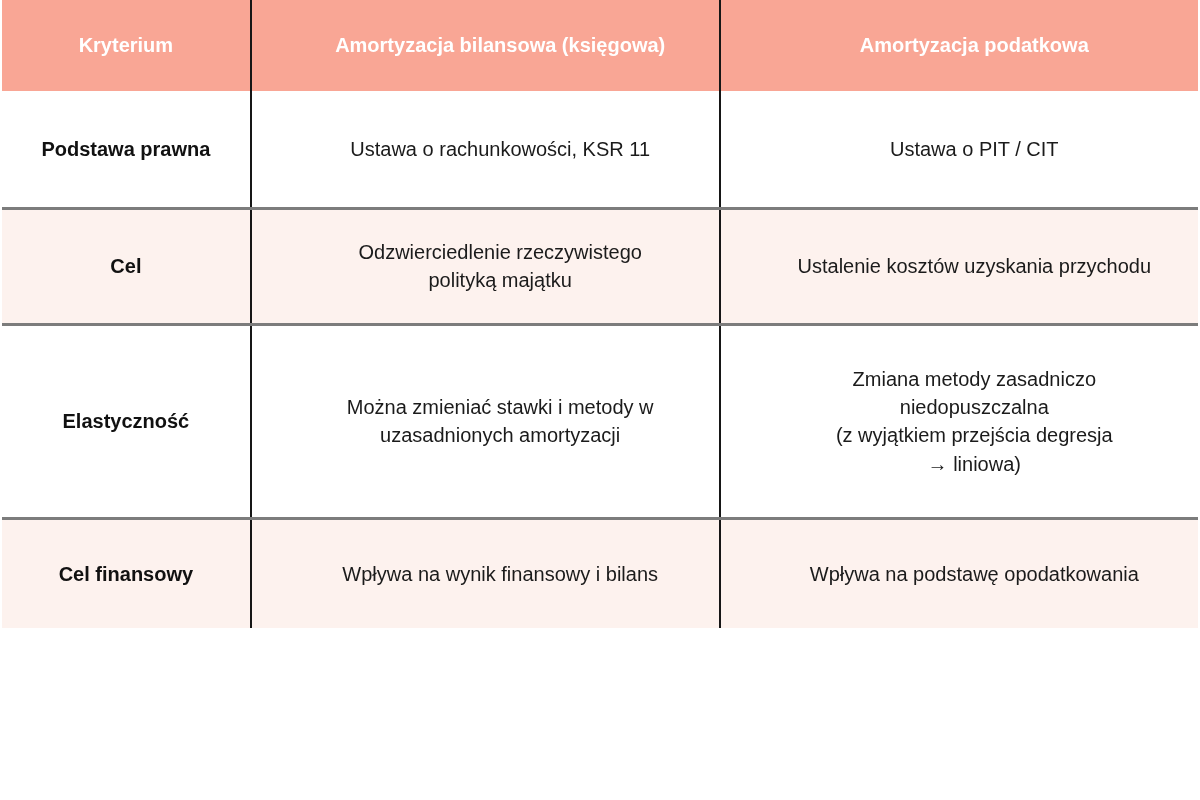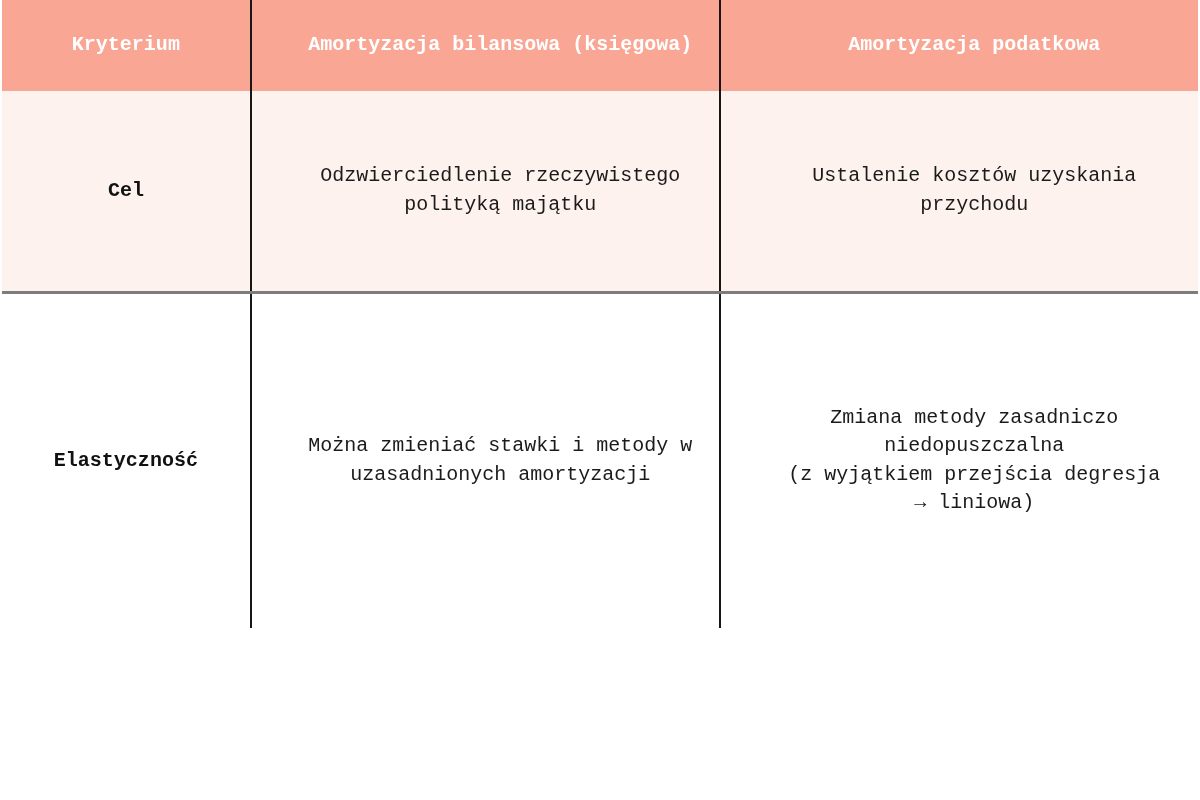--- a/index.html
+++ b/index.html
@@ -12,21 +12,20 @@
     height: 800px;
     font-family: "Liberation Sans", sans-serif;
     overflow: hidden;
   }
   .comparison-table {
     width: 1196px;
     height: 628px;
     margin: 0 2px;
     border-collapse: collapse;
     table-layout: fixed;
-    font-family: Liberation Mono, monospace;
   }
   .comparison-table col.col-criterion { width: 20.8%; }
   .comparison-table col.col-bilansowa { width: 39.2%; }
   .comparison-table col.col-podatkowa { width: 40.0%; }
 
   .comparison-table td, .comparison-table th {
     text-align: center;
     vertical-align: middle;
     padding: 6px 14px;
     font-size: 20px;
@@ -78,29 +77,39 @@
     <col class="col-podatkowa">
   </colgroup>
   <thead>
     <tr class="row-header">
       <th>Kryterium</th>
       <th>Amortyzacja bilansowa (księgowa)</th>
       <th>Amortyzacja podatkowa</th>
     </tr>
   </thead>
   <tbody>
+    <tr class="row-1 row-odd">
+      <td class="criterion-cell">Podstawa prawna</td>
+      <td>Ustawa o rachunkowości, KSR 11</td>
+      <td>Ustawa o PIT / CIT</td>
+    </tr>
     <tr class="row-2 row-even">
       <td class="criterion-cell">Cel</td>
       <td>Odzwierciedlenie rzeczywistego
 polityką majątku</td>
       <td>Ustalenie kosztów uzyskania przychodu</td>
     </tr>
     <tr class="row-5 row-odd">
       <td class="criterion-cell">Elastyczność</td>
       <td>Można zmieniać stawki i metody w
 uzasadnionych amortyzacji</td>
       <td>Zmiana metody zasadniczo
 niedopuszczalna
 (z wyjątkiem przejścia degresja
 → liniowa)</td>
     </tr>
+    <tr class="row-6 row-even">
+      <td class="criterion-cell">Cel finansowy</td>
+      <td>Wpływa na wynik finansowy i bilans</td>
+      <td>Wpływa na podstawę opodatkowania</td>
+    </tr>
   </tbody>
 </table>
 
 </body></html>

